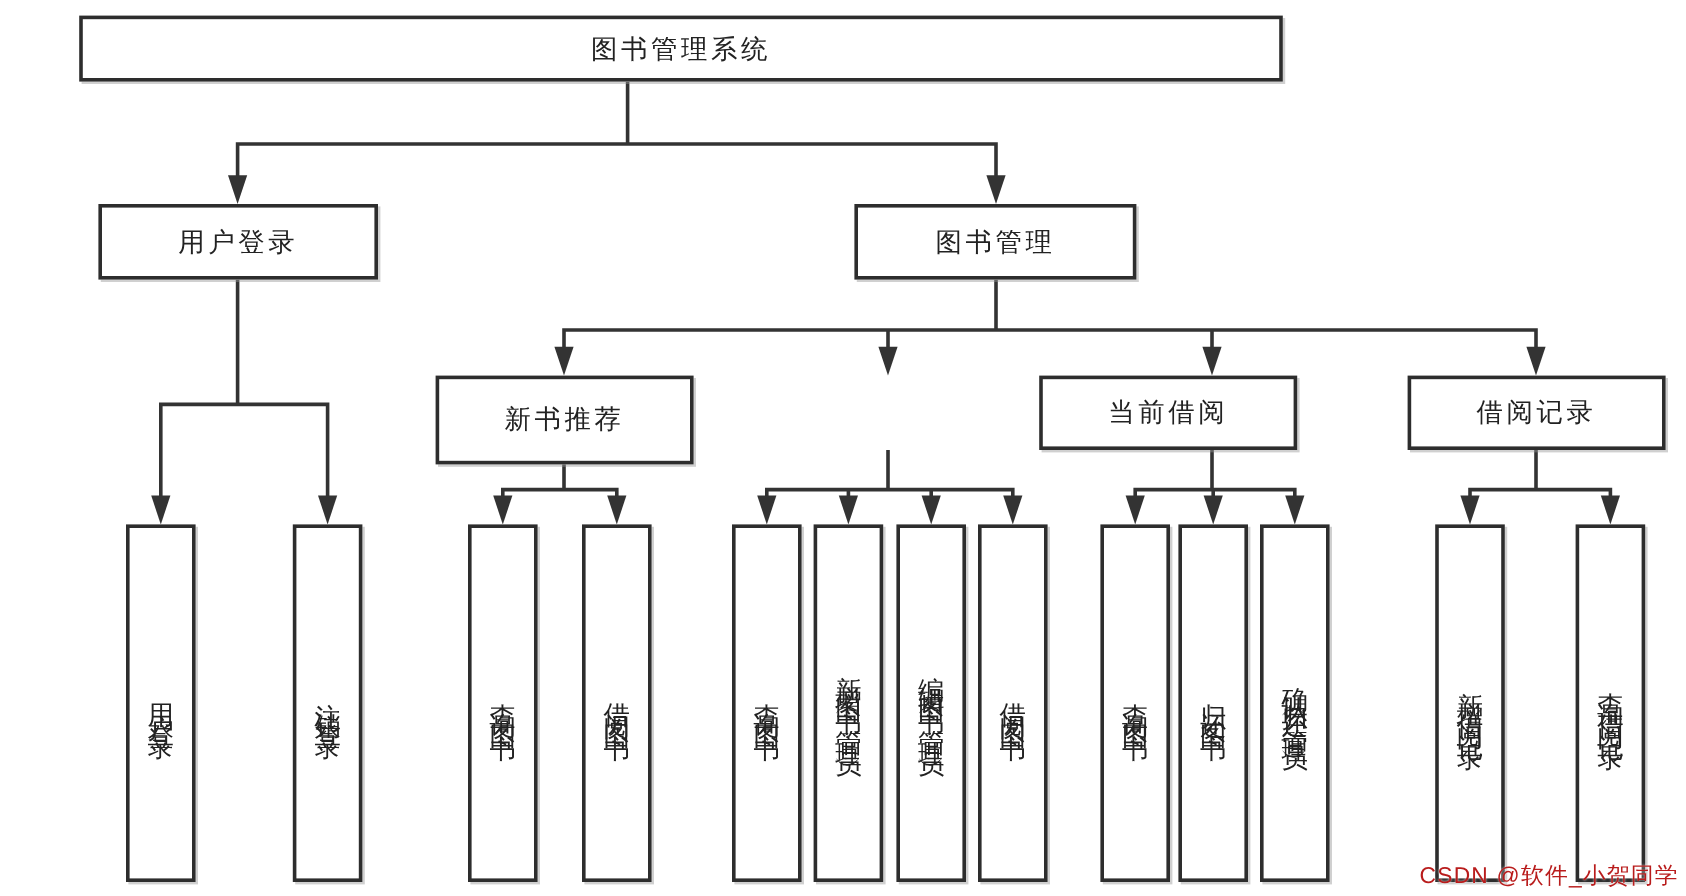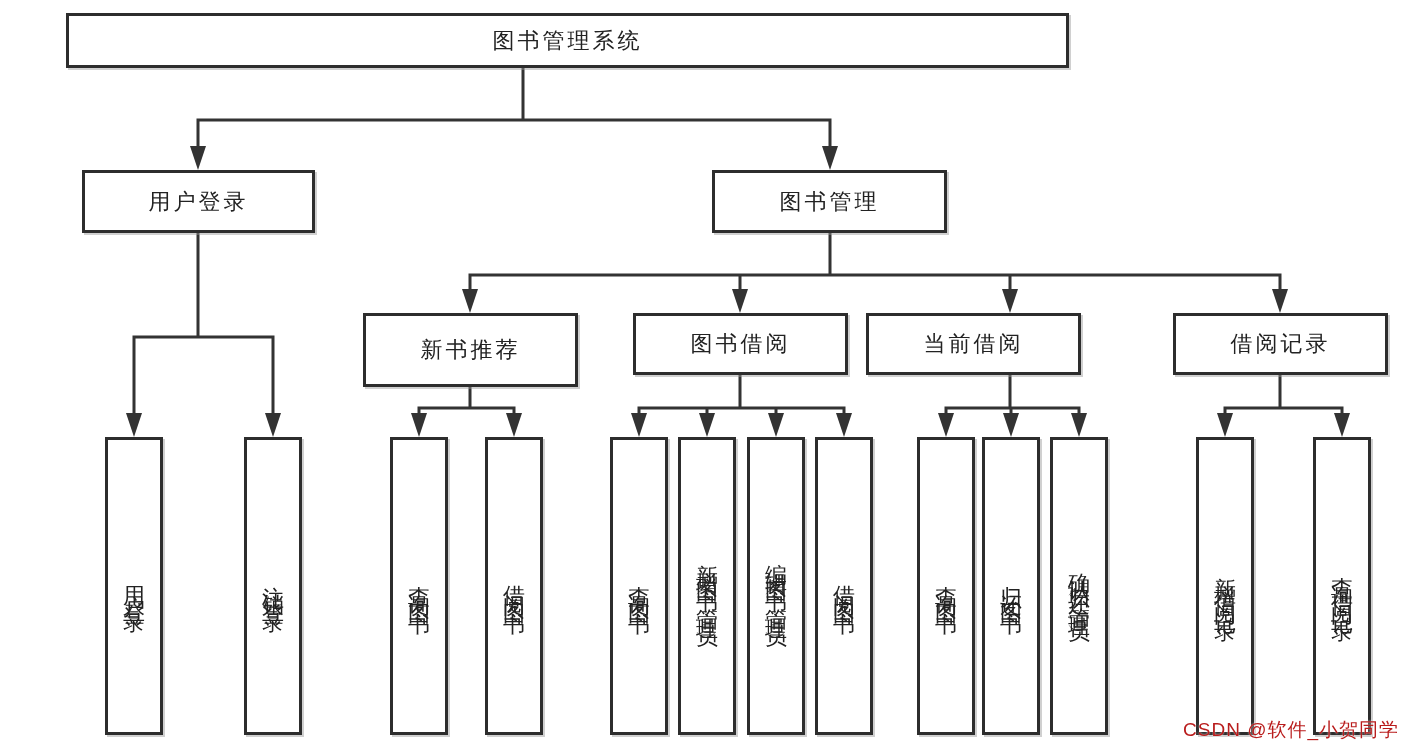--- a/index.html
+++ b/index.html
@@ -155,23 +155,20 @@
   <div class="box n-user">
     <span class="htext">用户登录</span>
   </div>
   <div class="box n-book">
     <span class="htext">图书管理</span>
   </div>
 
   <div class="box n-l3a">
     <span class="htext">新书推荐</span>
   </div>
-  <div class="box n-l3b">
-    <span class="htext">图书借阅</span>
-  </div>
   <div class="box n-l3c">
     <span class="htext">当前借阅</span>
   </div>
   <div class="box n-l3d">
     <span class="htext">借阅记录</span>
   </div>
 
   <div class="box leaf v1">
     <span class="vtext">用户登录</span>
   </div>

